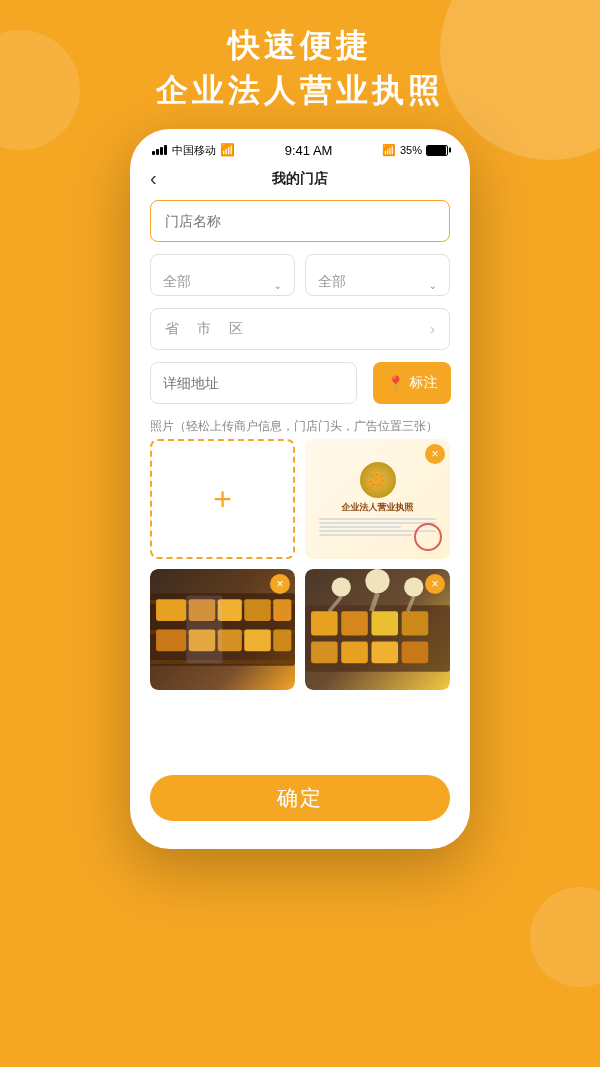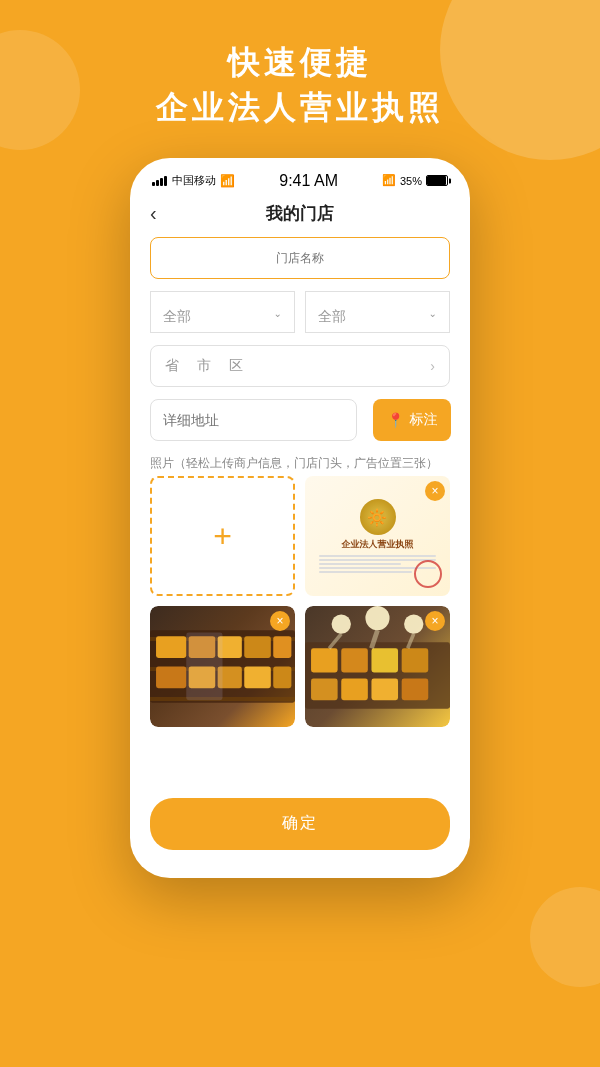--- a/index.html
+++ b/index.html
@@ -40,41 +40,41 @@
       bottom: 80px;
       right: -30px;
       width: 100px;
       height: 100px;
       background: rgba(255,255,255,0.13);
       border-radius: 50%;
     }
 
     
     .hero-text {
-      margin-top: 40px;
+      margin-top: 23px;
       text-align: center;
       color: white;
       z-index: 1;
     }
     .hero-text h1 {
       font-size: 32px;
       font-weight: 600;
       letter-spacing: 4px;
       line-height: 1.4;
     }
 
     
     .phone {
       position: relative;
       z-index: 2;
       width: 340px;
       min-height: 720px;
       background: white;
       border-radius: 40px;
-      margin-top: 28px;
+      margin-top: 16px;
       box-shadow: 0 20px 60px rgba(0,0,0,0.25);
       overflow: hidden;
       display: flex;
       flex-direction: column;
       padding-bottom: 28px;
     }
 
     
     .status-bar {
       display: flex;
@@ -95,21 +95,21 @@
       align-items: flex-end;
       gap: 1px;
       margin-right: 3px;
     }
     .signal-bar {
       background: #000;
       width: 3px;
       border-radius: 1px;
     }
     .wifi-icon { font-size: 12px; margin-left: 2px; }
-    .status-center { font-size: 16px; font-weight: 500; }
+    .status-center { font-size: 13px; font-weight: 500; }
     .status-right {
       display: flex;
       align-items: center;
       gap: 4px;
       font-size: 11px;
     }
     .battery-icon {
       width: 22px;
       height: 11px;
       border: 1.5px solid #000;
@@ -144,59 +144,58 @@
       position: relative;
     }
     .nav-back {
       position: absolute;
       left: 20px;
       font-size: 20px;
       color: #333;
       cursor: pointer;
     }
     .nav-title {
-      font-size: 17px;
+      font-size: 14px;
       font-weight: 600;
       color: #222;
     }
 
     
     .form-content {
       padding: 0 20px;
       flex: 1;
       display: flex;
       flex-direction: column;
       gap: 12px;
     }
 
     .input-field {
       width: 100%;
       height: 42px;
       border: 1.5px solid #F5A623;
       border-radius: 8px;
       padding: 0 14px;
-      font-size: 12px;
+      font-size: 14px;
       color: #999;
       outline: none;
       background: white;
-      text-align: center;
     }
 
     .row-selects {
       display: flex;
       gap: 10px;
     }
     .select-box {
       flex: 1;
       height: 42px;
       border: 1.5px solid #E0E0E0;
-      border-radius: 0;
-      padding: 16px 12px;
-      display: flex;
-      align-items: flex-start;
+      border-radius: 8px;
+      padding: 4px 12px;
+      display: flex;
+      align-items: flex-end;
       justify-content: space-between;
       font-size: 14px;
       color: #999;
       cursor: pointer;
     }
     .chevron-down {
       font-size: 10px;
       color: #999;
     }
 
@@ -374,26 +373,26 @@
     .shelf-line {
       position: absolute;
       width: 100%;
       height: 4px;
       background: rgba(255,165,0,0.5);
     }
 
     
     .confirm-btn {
       margin: 16px 20px 0;
-      height: 52px;
+      height: 46px;
       background: #F5A623;
       color: white;
       border: none;
       border-radius: 23px;
-      font-size: 16px;
+      font-size: 21px;
       font-weight: 500;
       cursor: pointer;
       letter-spacing: 2px;
     }
   </style>
 </head>
 <body>
 
 <div class="bg-circle-top-right"></div>
 <div class="bg-circle-top-left"></div>

